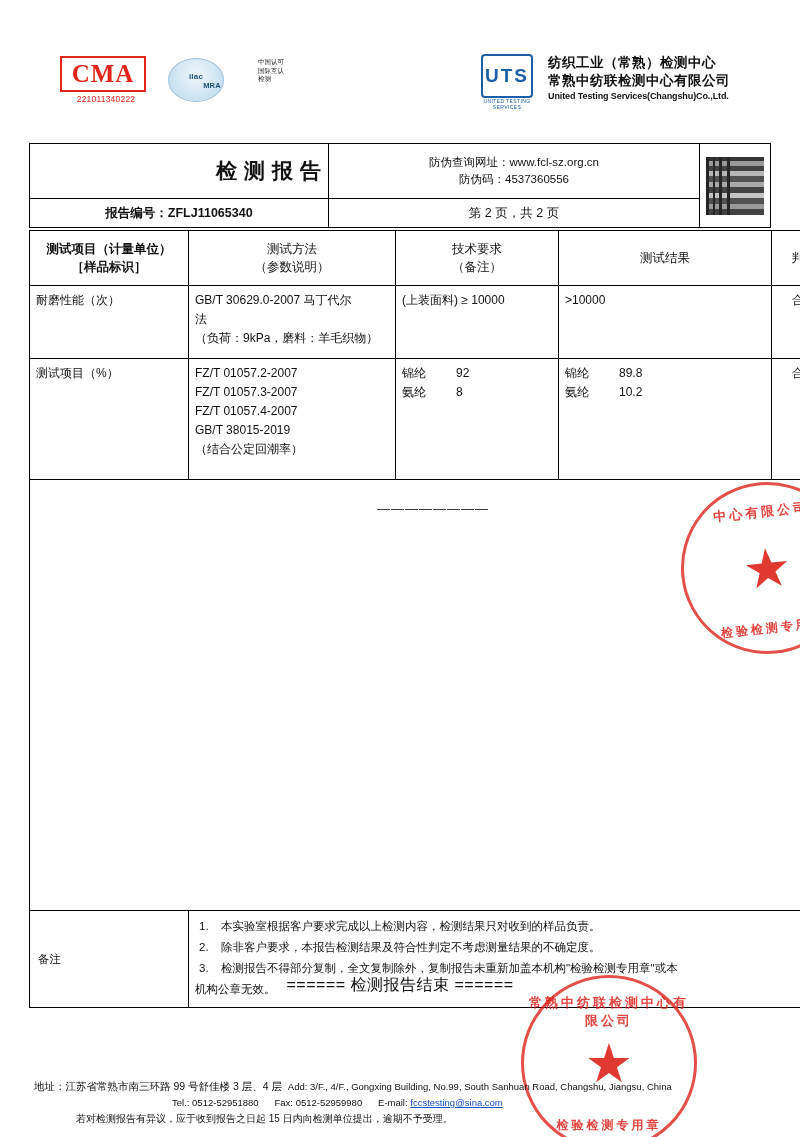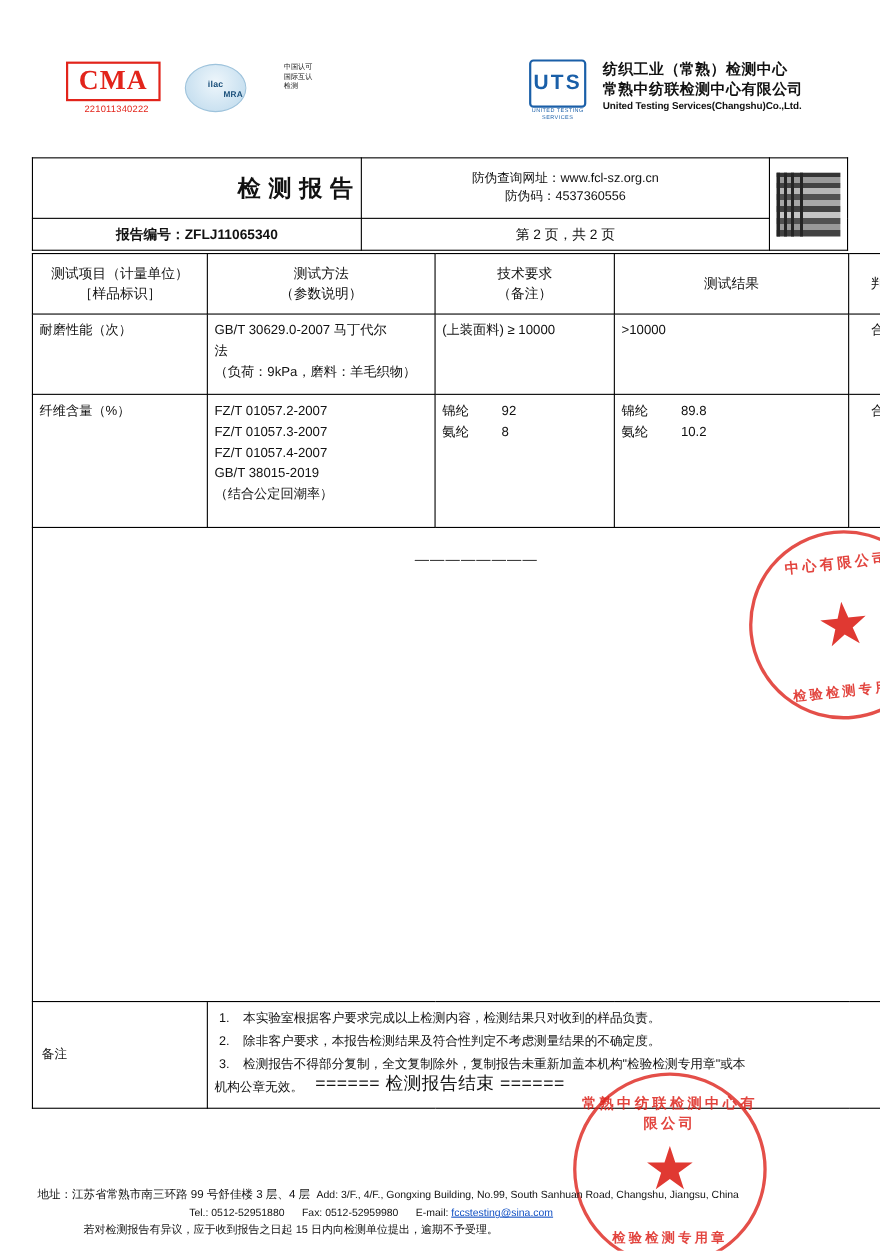--- a/index.html
+++ b/index.html
@@ -230,21 +230,21 @@
     font-size: 12px;
     line-height: 19px;
   }
   .main-table thead td {
     text-align: center;
     vertical-align: middle;
     font-size: 12.5px;
     height: 44px;
     line-height: 18px;
   }
-  .col1 { width: 146px; }
+  .col1 { width: 146px; font-weight: bold; }
   .col2 { width: 194px; }
   .col3 { width: 150px; }
   .col4 { width: 200px; }
   .col5 { width: 52px; text-align: center; }
   .row-abrasion td { height: 62px; }
   .row-fiber td { height: 110px; }
   .fiber-line { display: block; }
   .fiber-name { display: inline-block; width: 54px; }
   .fiber-val { display: inline-block; }
   .blank-row td {
@@ -458,21 +458,21 @@
           <div>GB/T 30629.0-2007 马丁代尔</div>
           <div>法</div>
           <div>（负荷：9kPa，磨料：羊毛织物）</div>
         </td>
         <td>(上装面料) ≥ 10000</td>
         <td>&gt;10000</td>
         <td class="col5">合格</td>
       </tr>
 
       <tr class="row-fiber">
-        <td>纤维含量（%）</td>
+        <td>测试项目（%）</td>
         <td>
           <div>FZ/T 01057.2-2007</div>
           <div>FZ/T 01057.3-2007</div>
           <div>FZ/T 01057.4-2007</div>
           <div>GB/T 38015-2019</div>
           <div>（结合公定回潮率）</div>
         </td>
         <td>
           <span class="fiber-line">
             <span class="fiber-name">锦纶</span><span class="fiber-val">92</span>

